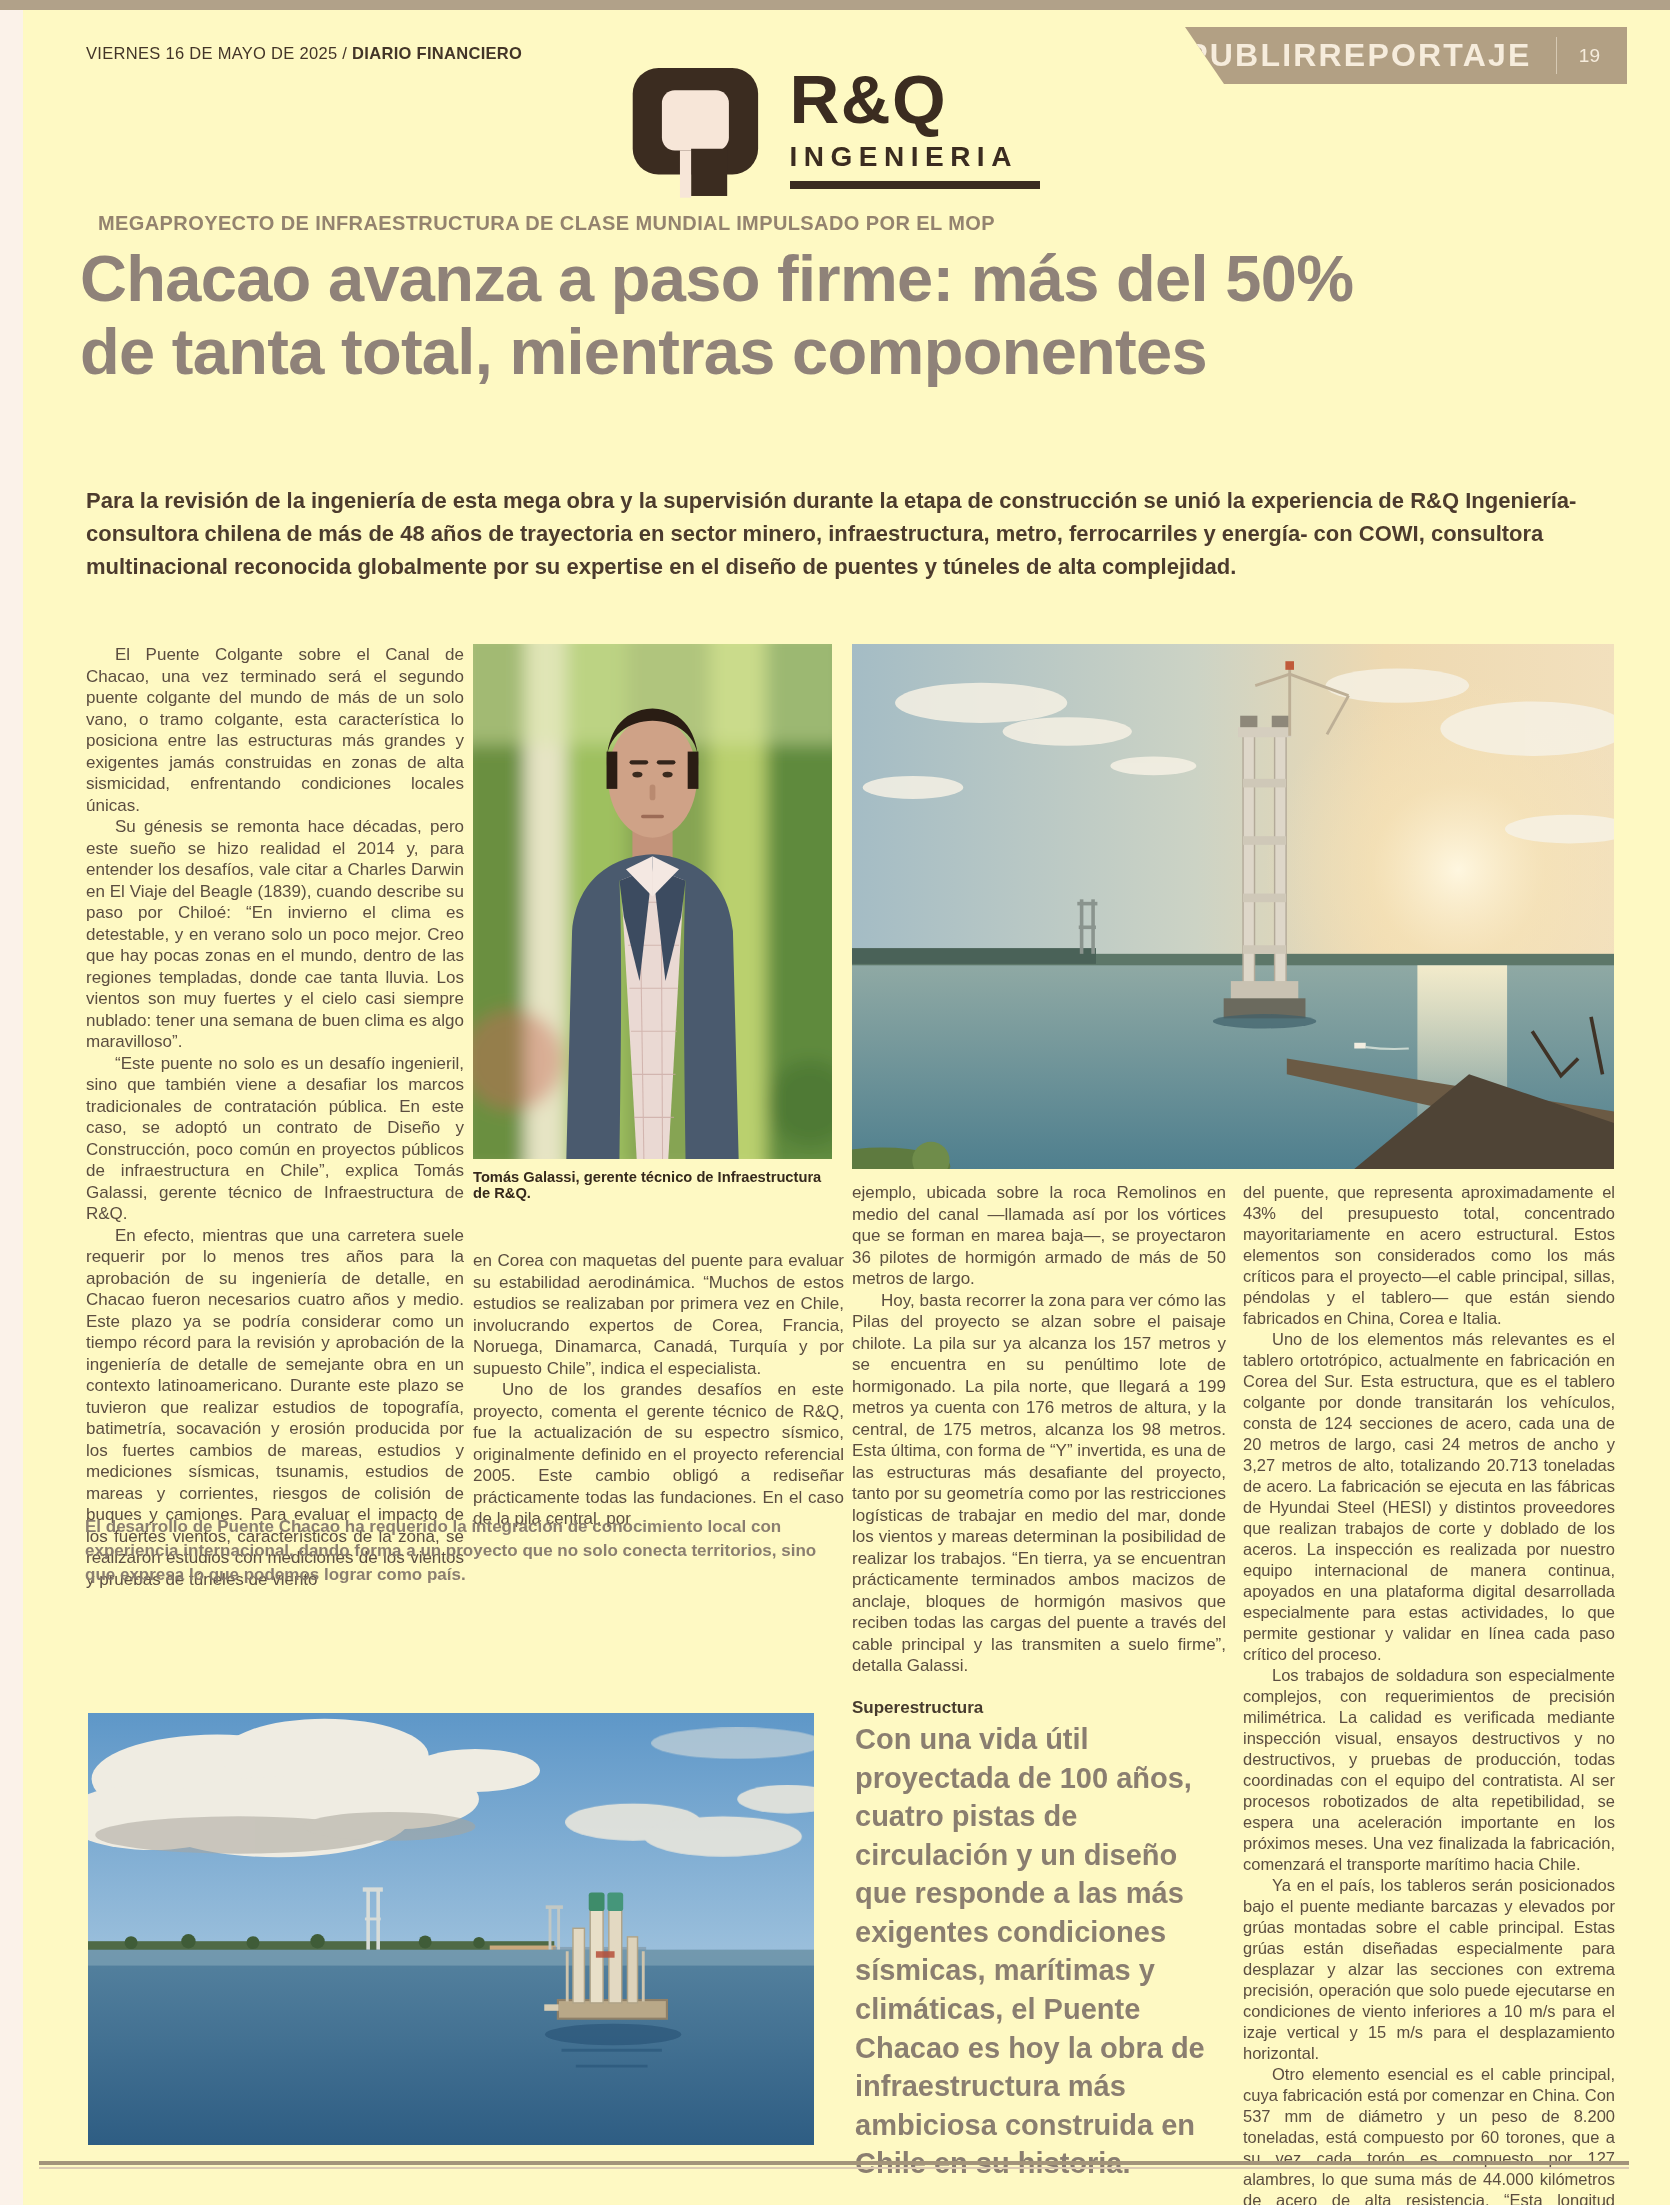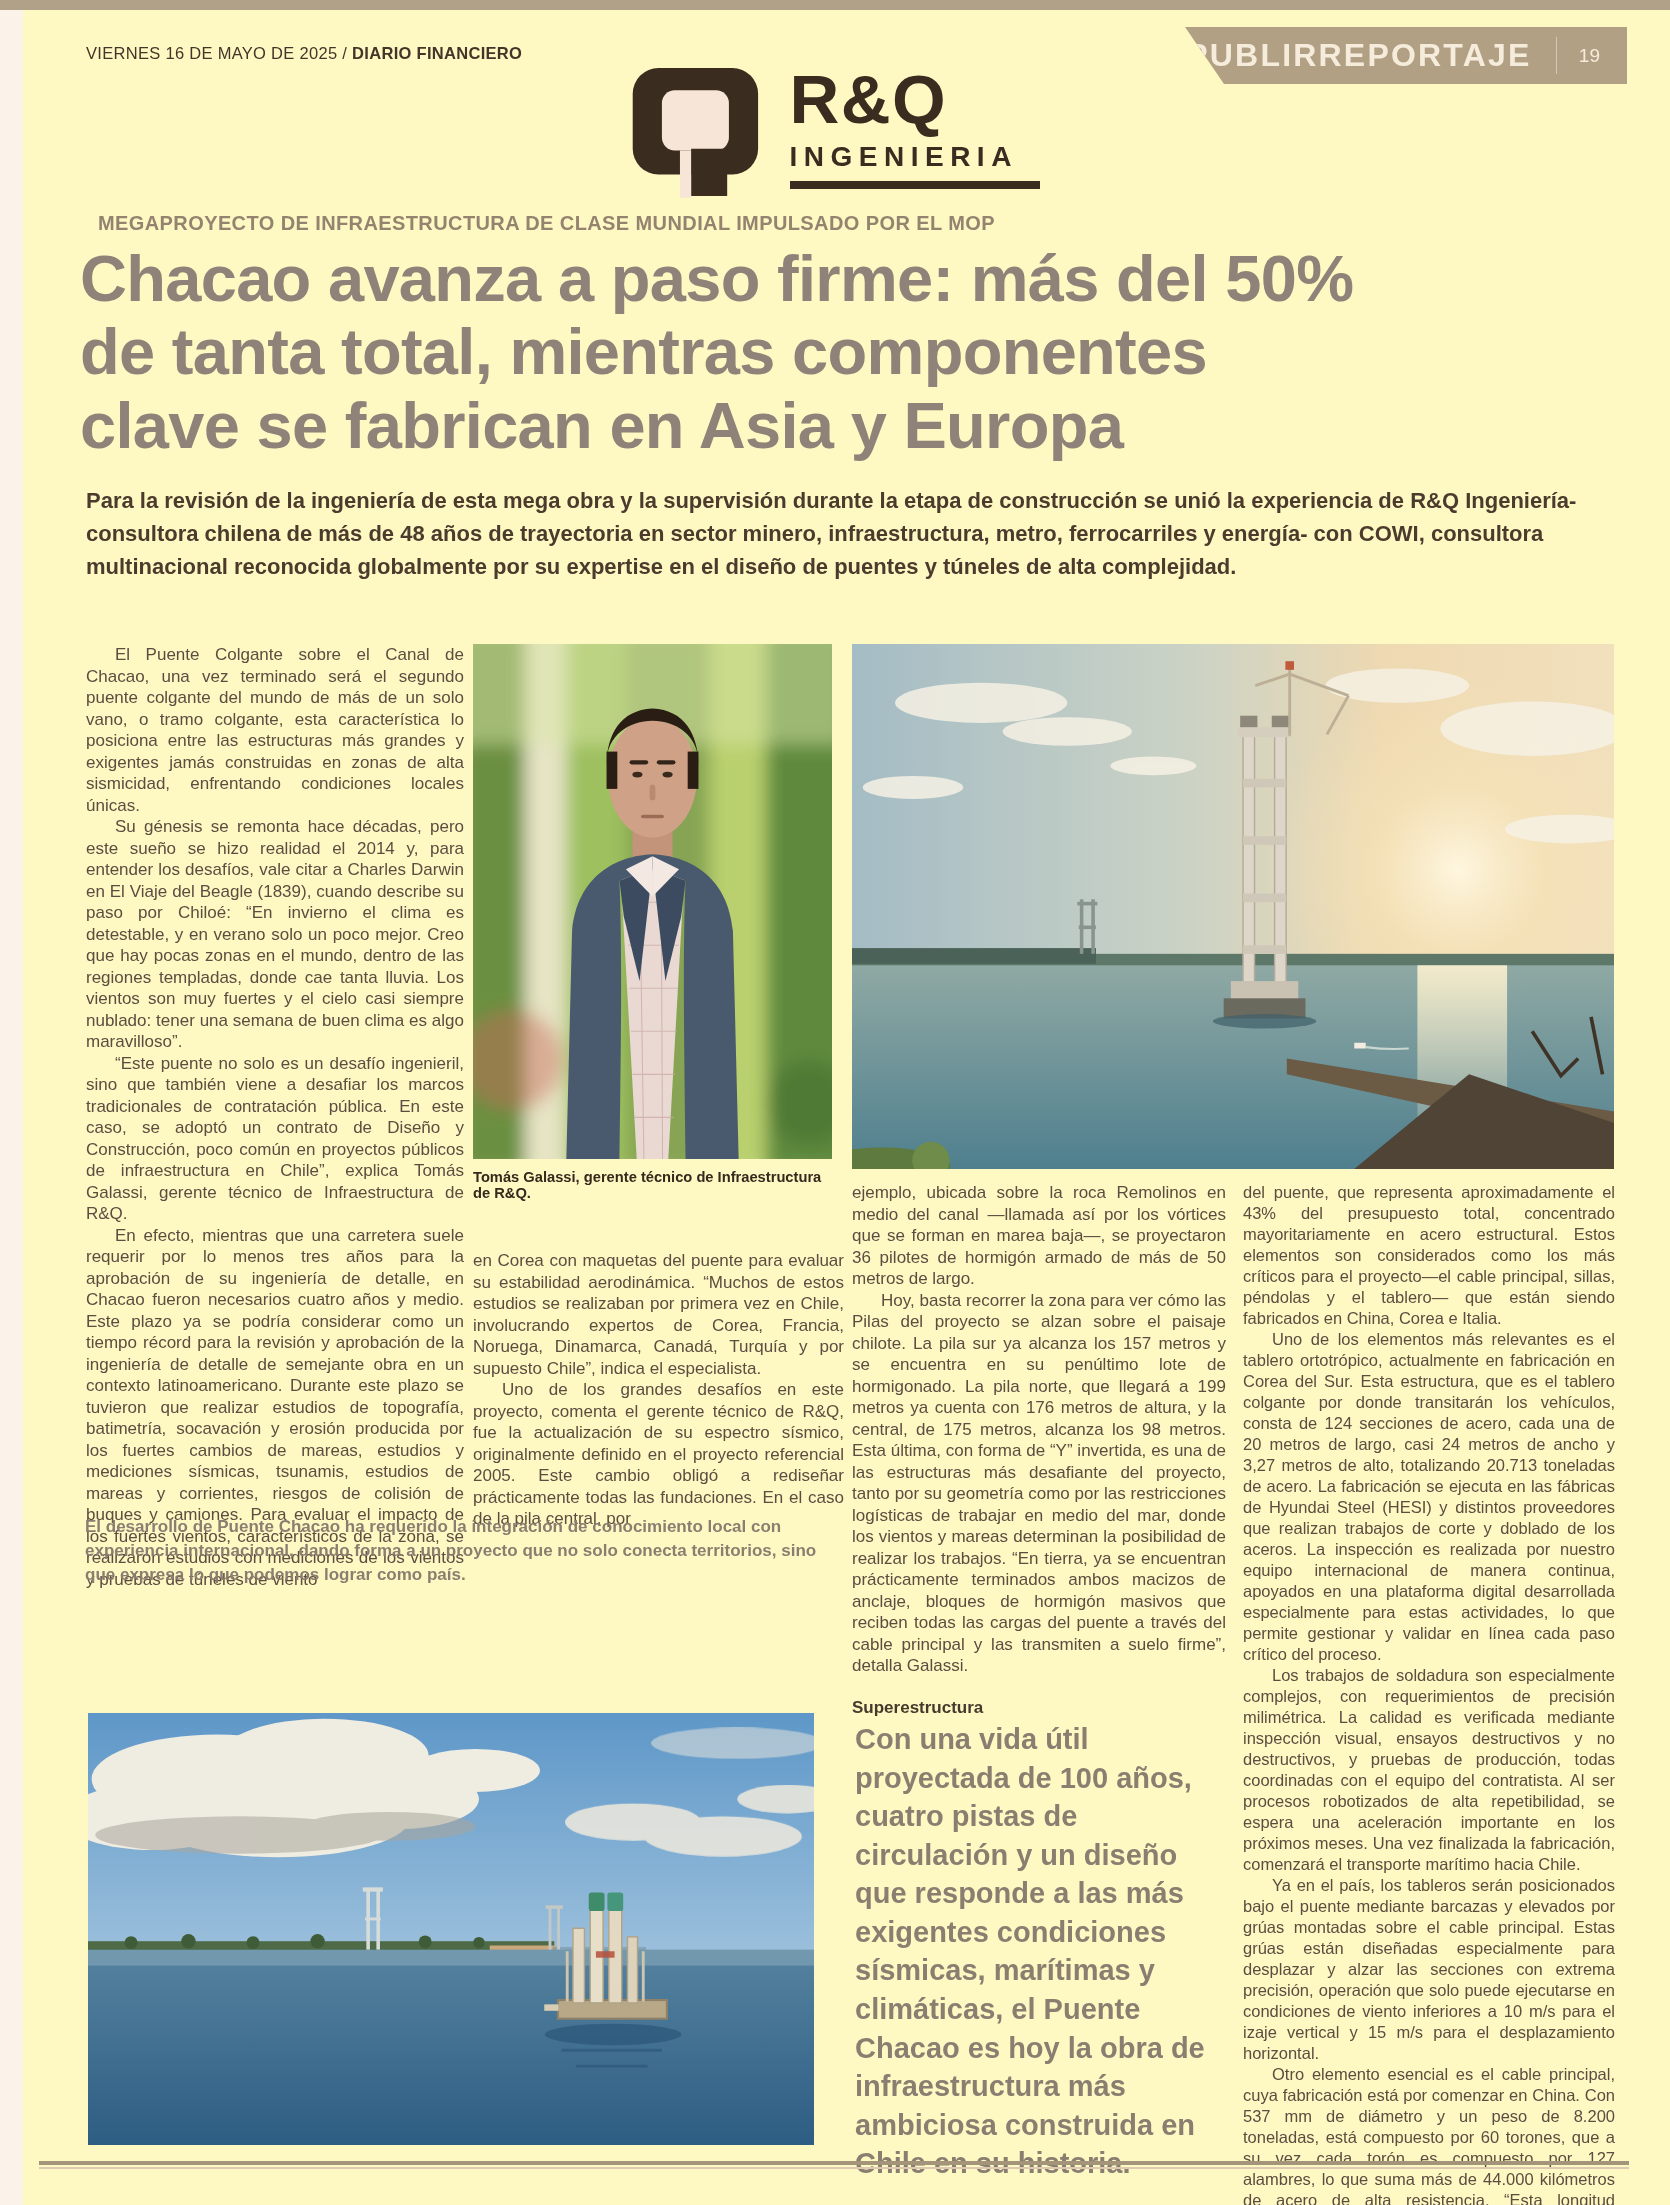--- a/index.html
+++ b/index.html
@@ -84,21 +84,20 @@
       <span class="logo-name">R&amp;Q</span>
       <span class="logo-sub">INGENIERIA</span>
       <span class="logo-bar"></span>
     </span>
   </div>
 
   <div class="abs kicker">MEGAPROYECTO DE INFRAESTRUCTURA DE CLASE MUNDIAL IMPULSADO POR EL MOP</div>
   <div class="abs headline">
     <div>Chacao avanza a paso firme: más del 50%</div>
     <div>de tanta total, mientras componentes</div>
-    <div>clave se fabrican en Asia y Europa</div>
   </div>
   <div class="abs lead">Para la revisión de la ingeniería de esta mega obra y la supervisión durante la etapa de construcción se unió la experiencia de R&amp;Q Ingeniería- consultora chilena de más de 48 años de trayectoria en sector minero, infraestructura, metro, ferrocarriles y energía- con COWI, consultora multinacional reconocida globalmente por su expertise en el diseño de puentes y túneles de alta complejidad.</div>
 
   <div class="abs bodycol col1">
     <p>El Puente Colgante sobre el Canal de Chacao, una vez terminado será el segundo puente colgante del mundo de más de un solo vano, o tramo colgante, esta característica lo posiciona entre las estructuras más grandes y exigentes jamás construidas en zonas de alta sismicidad, enfrentando condiciones locales únicas.</p>
     <p>Su génesis se remonta hace décadas, pero este sueño se hizo realidad el 2014 y, para entender los desafíos, vale citar a Charles Darwin en El Viaje del Beagle (1839), cuando describe su paso por Chiloé: “En invierno el clima es detestable, y en verano solo un poco mejor. Creo que hay pocas zonas en el mundo, dentro de las regiones templadas, donde cae tanta lluvia. Los vientos son muy fuertes y el cielo casi siempre nublado: tener una semana de buen clima es algo maravilloso”.</p>
     <p>“Este puente no solo es un desafío ingenieril, sino que también viene a desafiar los marcos tradicionales de contratación pública. En este caso, se adoptó un contrato de Diseño y Construcción, poco común en proyectos públicos de infraestructura en Chile”, explica Tomás Galassi, gerente técnico de Infraestructura de R&amp;Q.</p>
     <p>En efecto, mientras que una carretera suele requerir por lo menos tres años para la aprobación de su ingeniería de detalle, en Chacao fueron necesarios cuatro años y medio. Este plazo ya se podría considerar como un tiempo récord para la revisión y aprobación de la ingeniería de detalle de semejante obra en un contexto latinoamericano. Durante este plazo se tuvieron que realizar estudios de topografía, batimetría, socavación y erosión producida por los fuertes cambios de mareas, estudios y mediciones sísmicas, tsunamis, estudios de mareas y corrientes, riesgos de colisión de buques y camiones. Para evaluar el impacto de los fuertes vientos, característicos de la zona, se realizaron estudios con mediciones de los vientos y pruebas de túneles de viento</p>
   </div>
 

